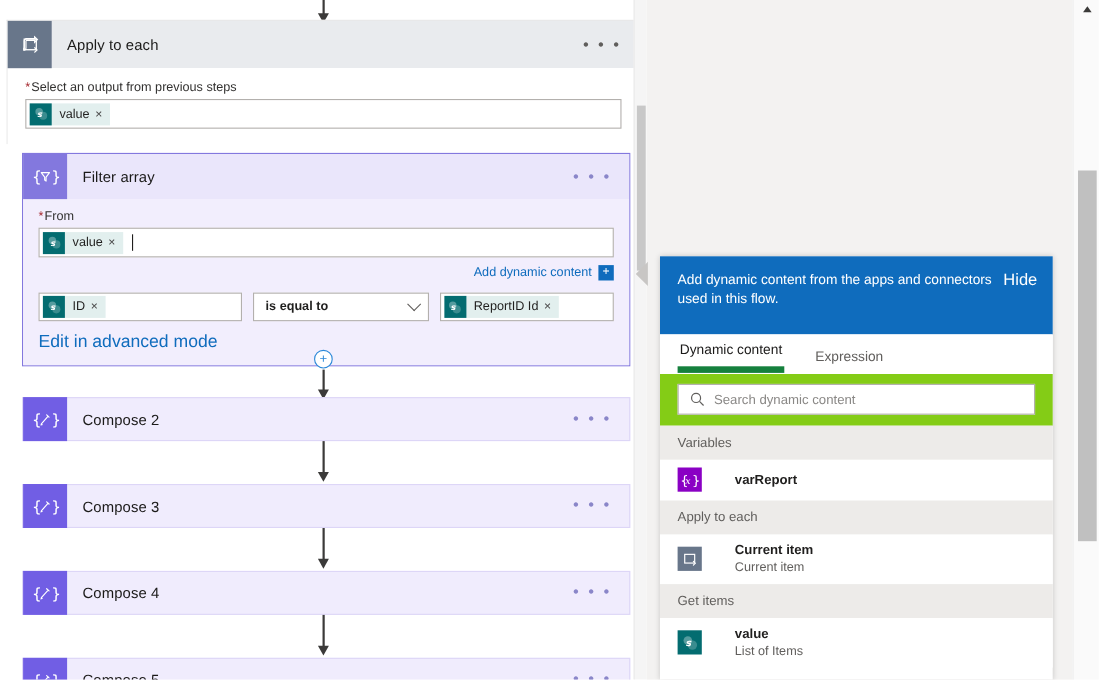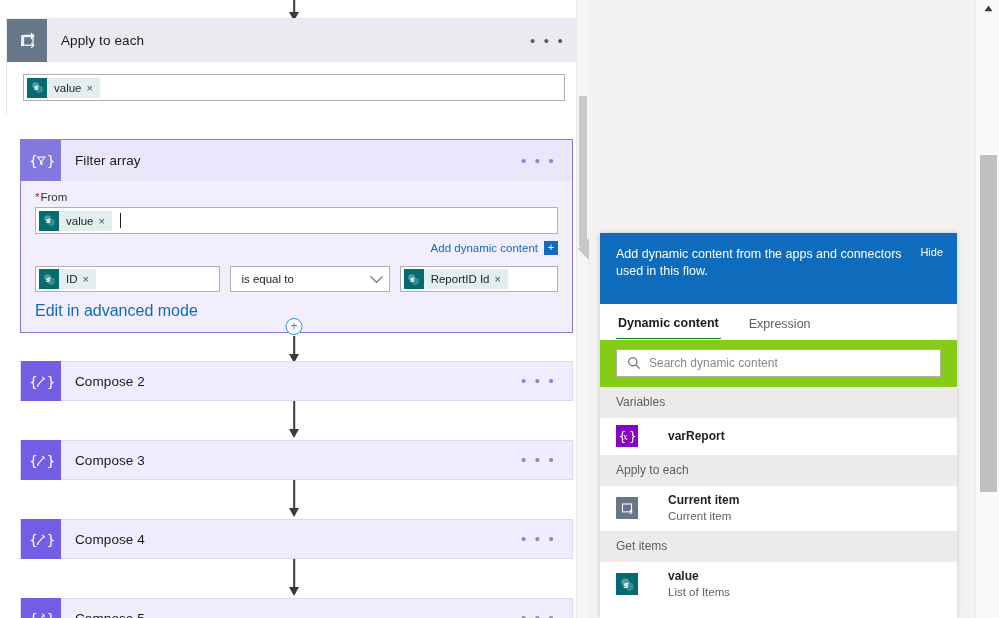--- a/index.html
+++ b/index.html
@@ -135,21 +135,21 @@
   }
 
   .condition-row {
     display: flex; align-items: center; gap: 10px; margin-top: 10px;
   }
   .cond-cell {
     background: #ffffff; border: 1px solid #b3b0ad;
     height: 26px; display: flex; align-items: center; padding: 0 2px;
   }
   .cond-cell.left { width: 198px; }
-  .cond-cell.mid { width: 169px; padding: 0 8px 0 10px; justify-content: space-between; }
+  .cond-cell.mid { width: 169px; padding: 0 8px 0 10px; justify-content: space-between; font-weight: bold; }
   .cond-cell.right { width: 169px; }
   .cond-mid-text { font-size: 11.5px; color: #201f1e; }
   .chev {
     width: 9px; height: 9px; border-right: 1.3px solid #605e5c;
     border-bottom: 1.3px solid #605e5c; transform: rotate(45deg) translate(-2px,-2px);
   }
   .advanced-link {
     margin-top: 10px; font-size: 16px; color: #0f6cbd; cursor: pointer;
   }
 
@@ -193,35 +193,35 @@
   }
   #panel-banner {
     background: #0f6cbd; color: #ffffff;
     padding: 13px 14px 24px 16px;
     display: flex; align-items: flex-start; gap: 10px;
   }
   #panel-banner-text {
     flex: 1 1 auto; font-size: 12.5px; line-height: 17px;
   }
   #panel-hide-link {
-    flex: 0 0 auto; font-size: 11px; color: #ffffff;
+    flex: 0 0 auto; font-size: 15px; color: #ffffff;
     cursor: pointer; padding-top: 0px;
   }
   #panel-tabs {
     display: flex; align-items: flex-end;
     background: #ffffff; padding: 0 16px;
     height: 36px; border-bottom: 1px solid #ffffff;
   }
   .panel-tab {
     font-size: 12.5px; color: #605e5c; padding: 0 2px 8px 2px;
     margin-right: 26px; cursor: pointer;
   }
   .panel-tab.active {
-    color: #1b1a19; font-weight: bold;
-    border-bottom: 1px solid #15803d;
+    color: #1b1a19; font-weight: normal;
+    border-bottom: 6px solid #15803d;
   }
   #panel-search-wrap {
     background: #84cc16; padding: 9px 16px 10px 16px;
   }
   #panel-search {
     background: #ffffff; border: 1px solid #b3b0ad;
     height: 28px; display: flex; align-items: center; gap: 8px;
     padding: 0 10px;
   }
   #panel-search input {
@@ -283,20 +283,23 @@
           <svg class="icon-svg" width="17" height="17" viewBox="0 0 17 17" aria-hidden="true">
             <path d="M3 5.2 A2 2 0 0 1 5 3.2 H12.5 V1.6 L15 4 L12.5 6.4 V4.8 H5 A0.4 0.4 0 0 0 4.6 5.2 V11.6 A2 2 0 0 1 2.6 13.6 V12 A0.4 0.4 0 0 0 3 11.6 Z" fill="none" stroke="#ffffff" stroke-width="1.1"></path>
             <rect x="3" y="3.6" width="11" height="9.6" fill="none" stroke="#ffffff" stroke-width="1.2"></rect>
             <path d="M12.6 11.4 L14.6 13.4 L12.6 15.4" fill="none" stroke="#ffffff" stroke-width="1.2" stroke-linecap="round"></path>
           </svg>
         </div>
         <div class="card-title">Apply to each</div>
         <div class="ellipsis">• • •</div>
       </div>
       <div class="card-body">
+        <div class="field-label">
+          <span class="req">*</span><span>Select an output from previous steps</span>
+        </div>
         <div class="token-input tall">
           <span class="token">
             <span class="tok-icon sp">
               <svg class="icon-svg" width="13" height="13" viewBox="0 0 13 13" aria-hidden="true">
                 <circle cx="4.6" cy="4.6" r="3.4" fill="#ffffff" opacity="0.32"></circle>
                 <circle cx="8.2" cy="8.2" r="3.7" fill="#ffffff" opacity="0.22"></circle>
                 <text x="3.1" y="9.2" font-family="DejaVu Sans, sans-serif" font-size="7.5" font-style="italic" fill="#ffffff" font-weight="bold">s</text>
               </svg>
             </span>
             <span class="tok-label">value</span>

